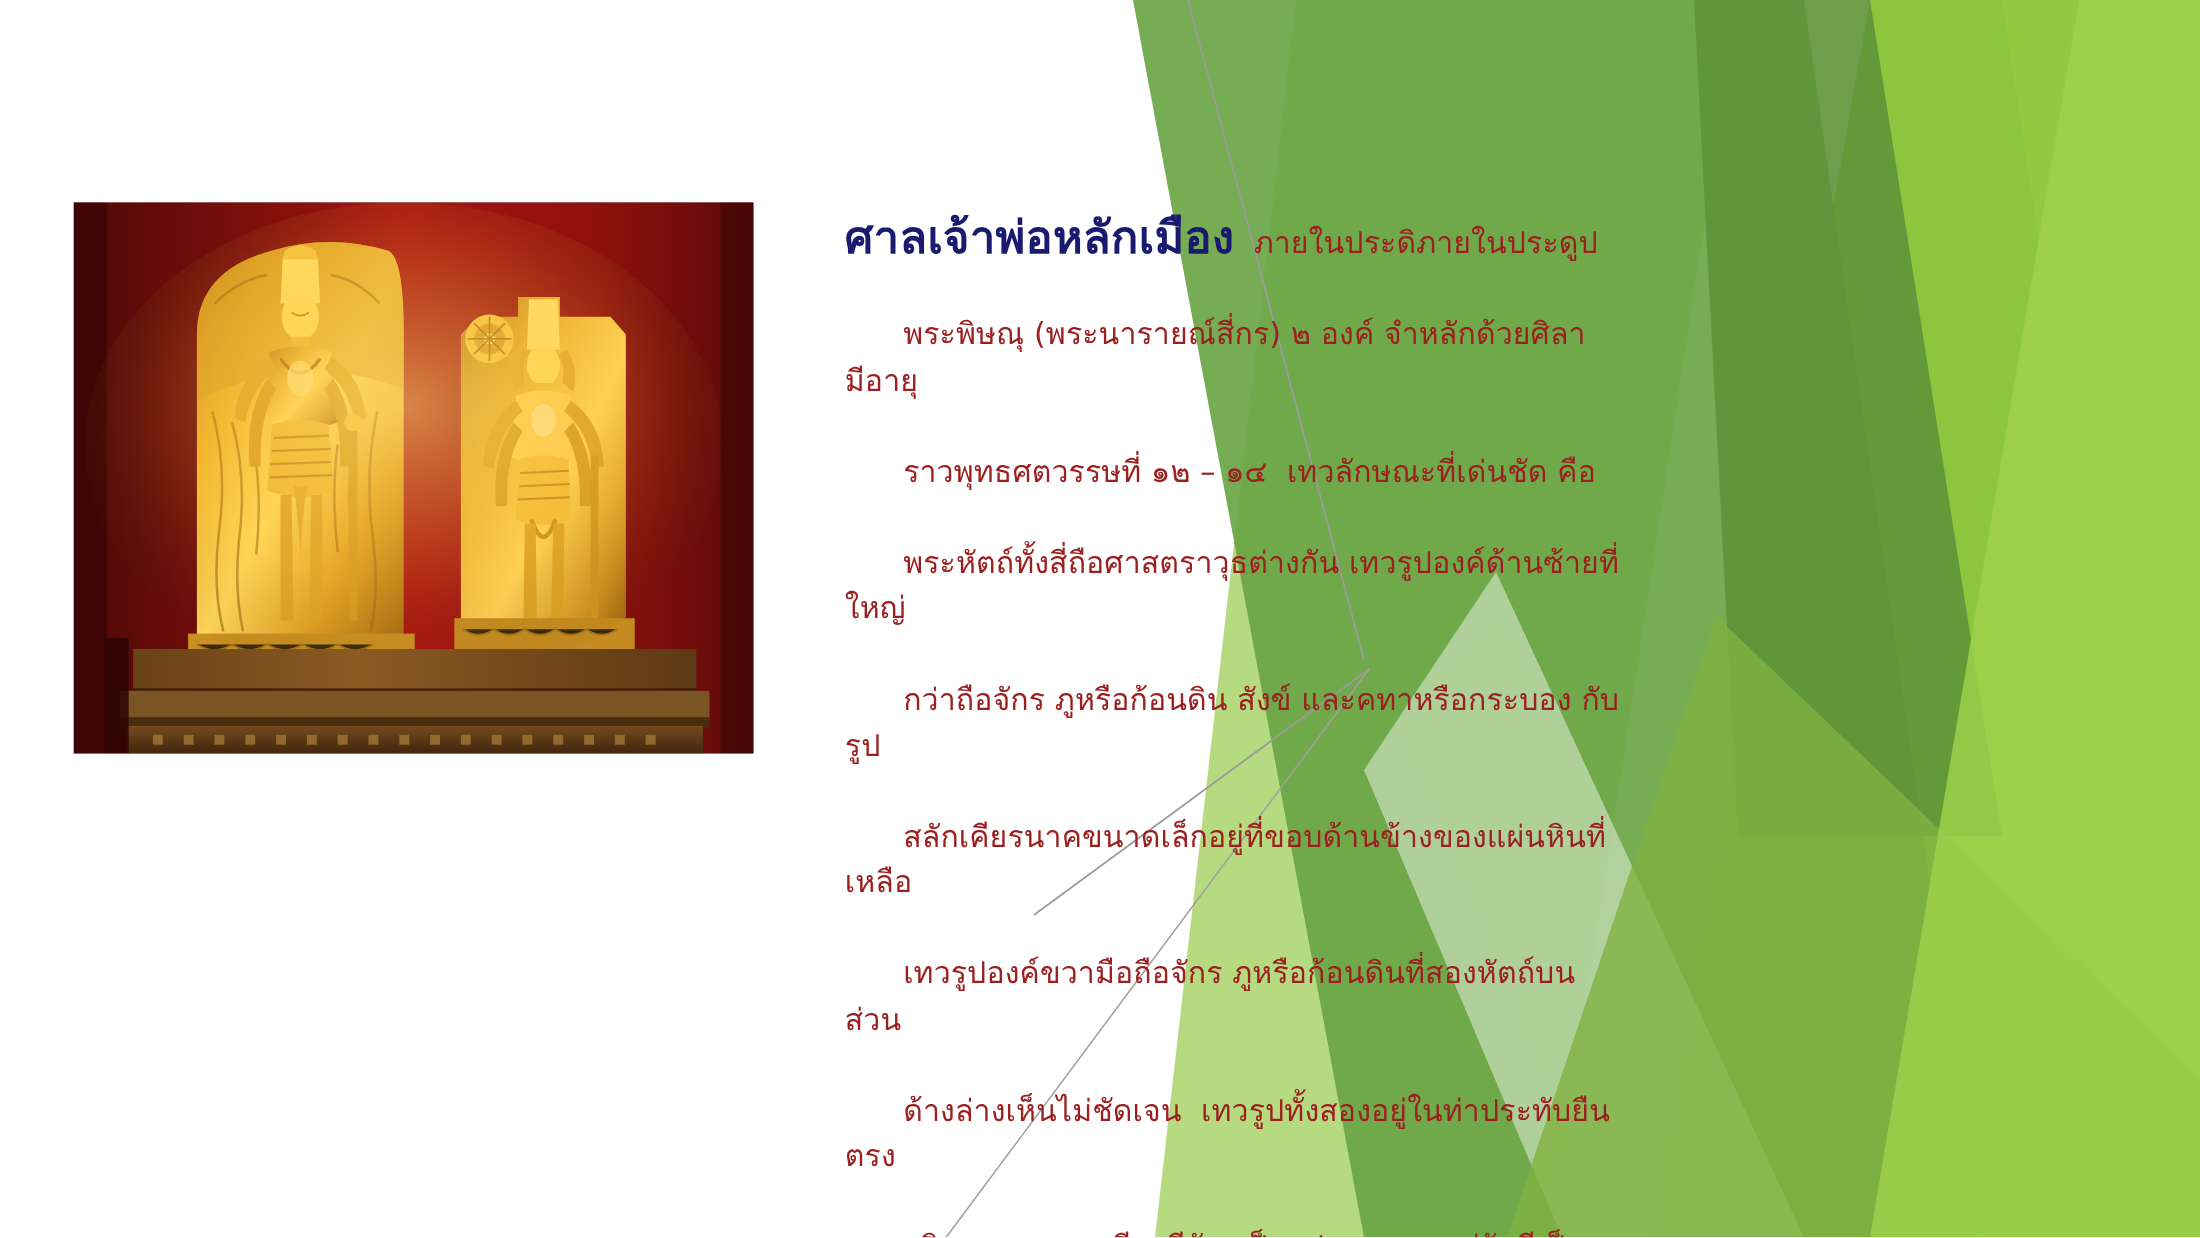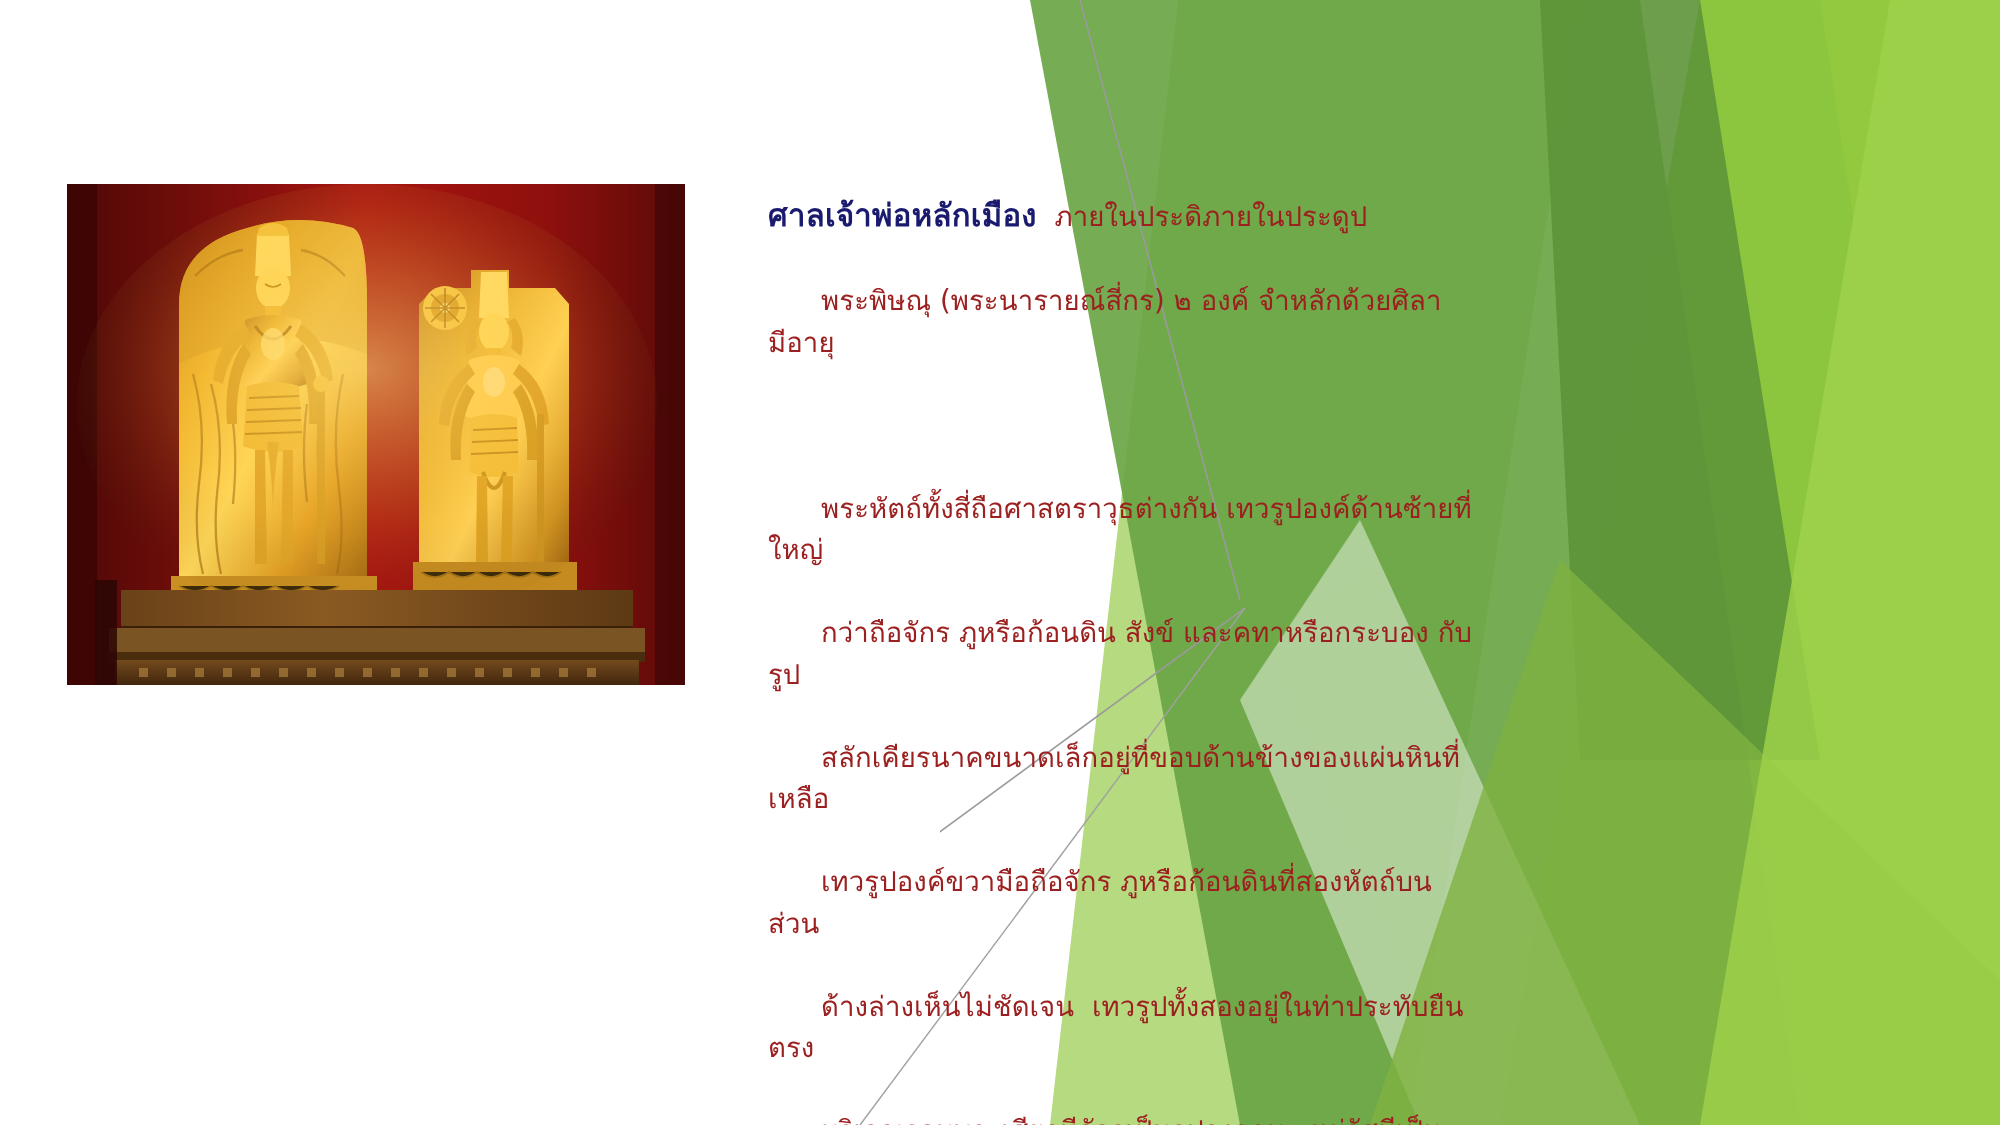--- a/index.html
+++ b/index.html
@@ -54,23 +54,22 @@
     font-size: 27.5px;
     line-height: 41.5px;
     color: #9c2020;
     letter-spacing: 0.1px;
     white-space: pre-wrap;
     word-break: keep-all;
   }
   .headword {
     color: #1a1a6e;
     font-weight: bold;
-    font-size: 31px;
+    font-size: 41px;
     letter-spacing: 0.3px;
-    font-family: Liberation Mono, monospace;
   }
 </style>
 </head>
 <body>
 
 <div id="slide">
 
   <div id="decor">
     <svg viewBox="0 0 1060 1125" preserveAspectRatio="none">
 
@@ -286,21 +285,21 @@
         </g>
       </g>
 
       <rect x="28" y="396" width="22" height="105" fill="#2c0604" opacity="0.85"></rect>
     </svg>
   </div>
 
   <div id="text-block">
     <div id="text-body"><span class="headword">ศาลเจ้าพ่อหลักเมือง</span><span>  ภายในประดิภายในประดูป</span><br>
       <span>พระพิษณุ (พระนารายณ์สี่กร) ๒ องค์ จำหลักด้วยศิลามีอายุ</span><br>
-      <br>
+      <span>ราวพุทธศตวรรษที่ ๑๒ – ๑๔  เทวลักษณะที่เด่นชัด คือ</span><br>
       <span>พระหัตถ์ทั้งสี่ถือศาสตราวุธต่างกัน เทวรูปองค์ด้านซ้ายที่ใหญ่</span><br>
       <span>กว่าถือจักร ภูหรือก้อนดิน สังข์ และคทาหรือกระบอง กับรูป</span><br>
       <span>สลักเคียรนาคขนาดเล็กอยู่ที่ขอบด้านข้างของแผ่นหินที่เหลือ</span><br>
       <span>เทวรูปองค์ขวามือถือจักร ภูหรือก้อนดินที่สองหัตถ์บน ส่วน</span><br>
       <span>ด้างล่างเห็นไม่ชัดเจน  เทวรูปทั้งสองอยู่ในท่าประทับยืนตรง</span><br>
       <span>บริเวณรอบพระเศียรมีจักรเป็นรูปวงกลม   แผ่รัศมีเป็นแฉกอยู่</span><br>
       <br>
       <br>
       
     </div>

